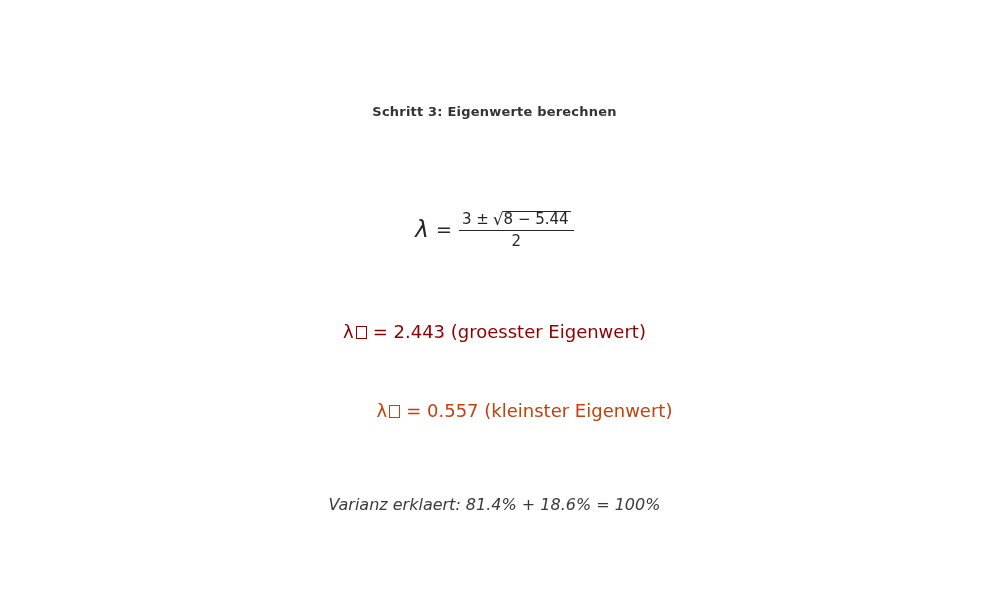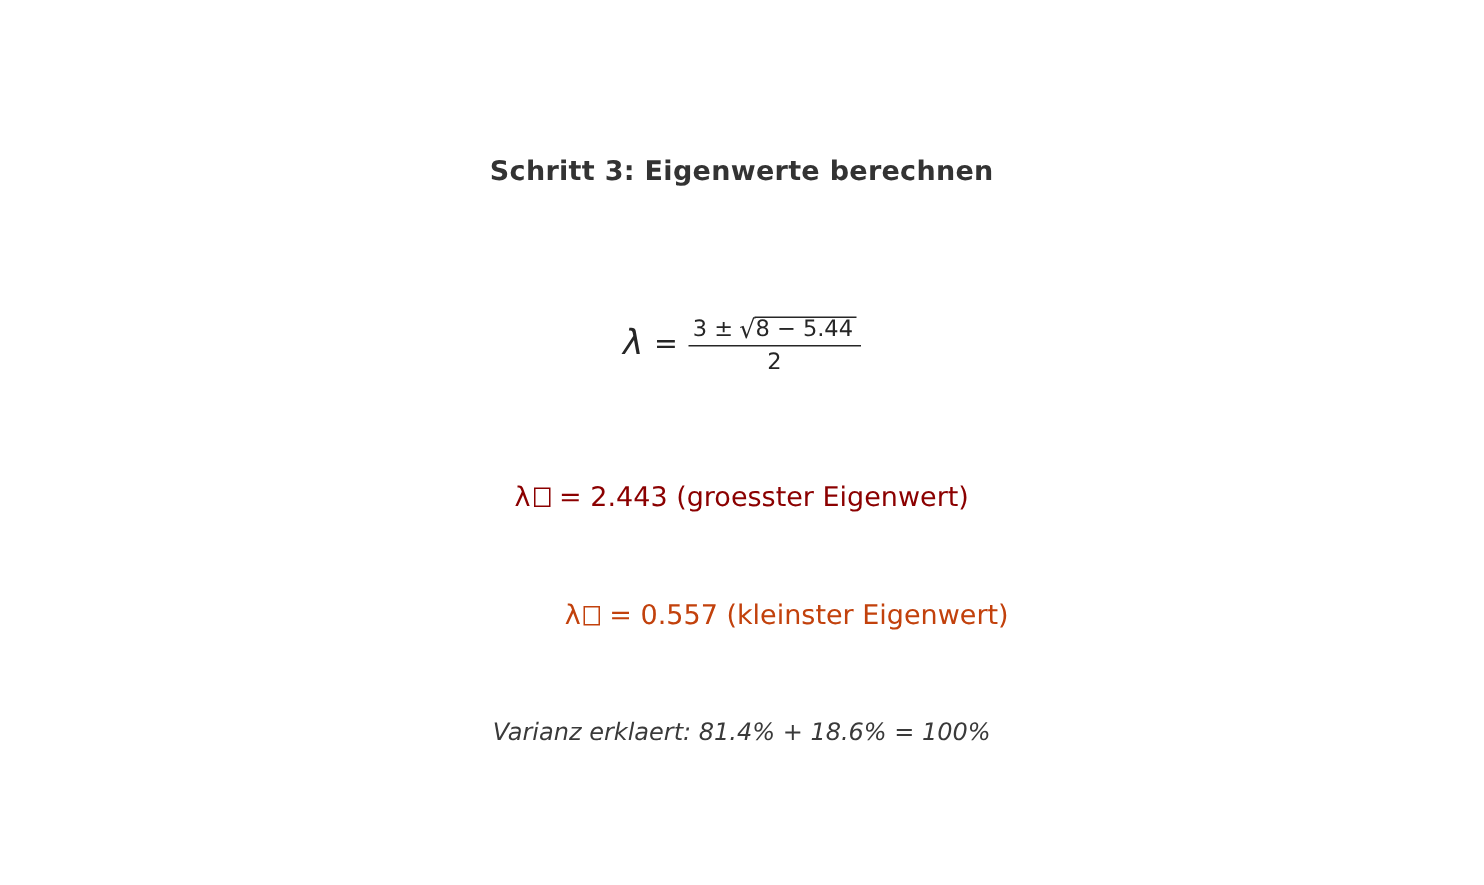--- a/index.html
+++ b/index.html
@@ -20,21 +20,21 @@
   }
   .line {
     position: absolute;
     left: 0;
     width: 100%;
     text-align: center;
     white-space: nowrap;
   }
   .title {
     top: 104px;
-    font-size: 18px;
+    font-size: 13px;
     font-weight: bold;
     color: #333333;
     letter-spacing: 0.2px;
   }
   
   .formula-row {
     position: absolute;
     top: 205px;
     left: 0;
     width: 100%;
@@ -101,21 +101,21 @@
     margin-left: 2px;
     vertical-align: baseline;
     transform: translateY(1px);
     box-sizing: border-box;
   }
   .eigen-rest {
     margin-left: 6px;
   }
   
   .variance {
-    top: 478px;
+    top: 495px;
     font-size: 16px;
     font-style: italic;
     color: #3a3a3a;
   }
 </style>
 </head>
 <body>
 
 <div class="slide">
 

